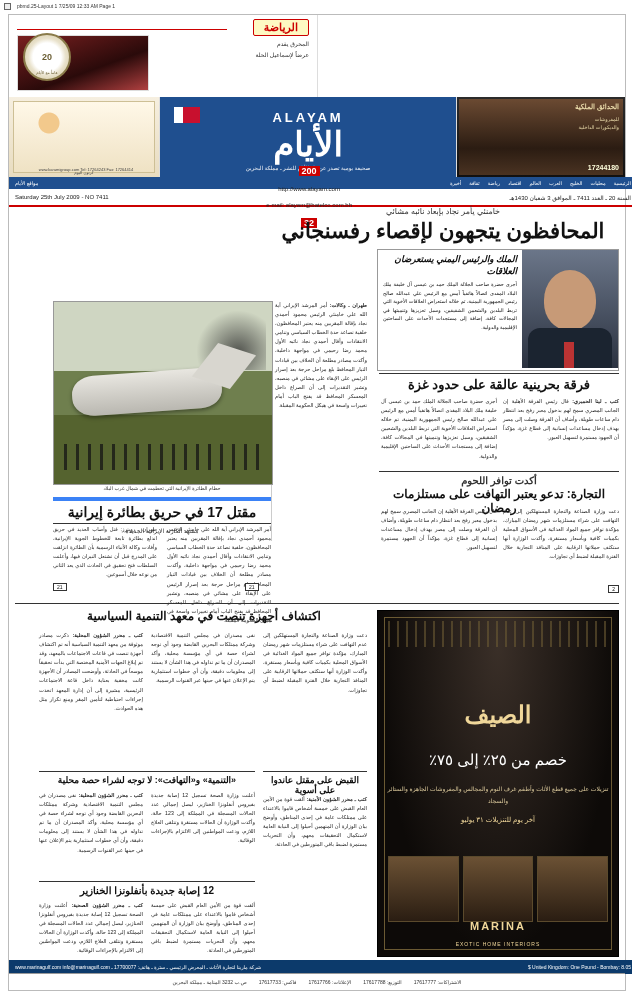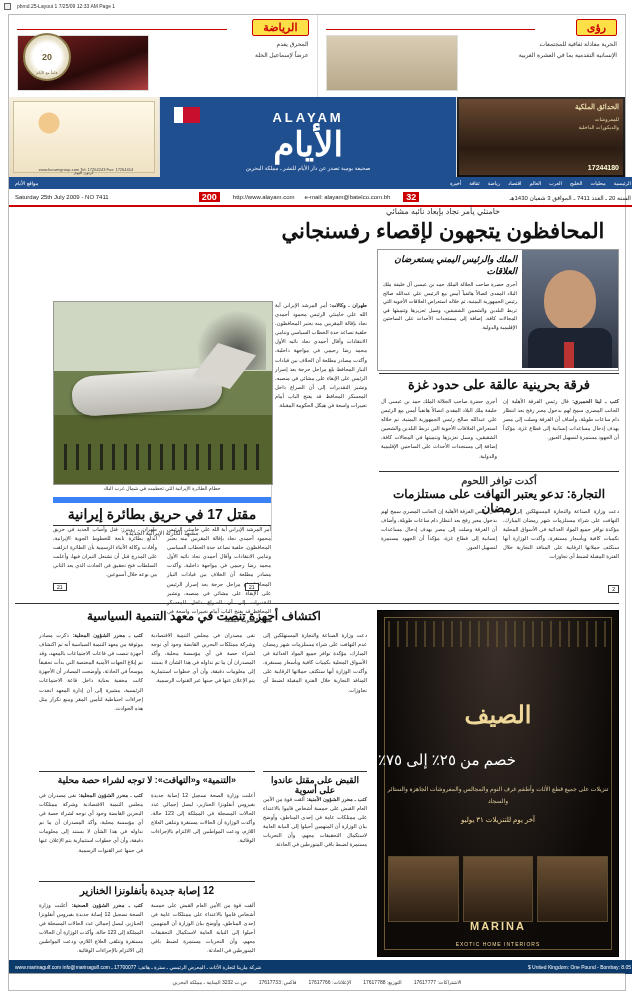--- a/index.html
+++ b/index.html
@@ -11,21 +11,21 @@
   .printbar .sq{width:5px;height:5px;border:1px solid #666;background:#eee;}
 
   
   .paper{position:absolute;left:8px;top:14px;width:616px;height:975px;border:1px solid #bbb;background:#fff;}
 
   
   .promorow{position:absolute;left:0;top:0;width:616px;height:82px;display:flex;}
   .promo{position:relative;height:82px;border-bottom:1px solid #c00;}
   .promo.left{width:308px;border-right:1px solid #ddd;}
   .promo.right{width:308px;}
-  .promo-title{position:absolute;top:4px;right:8px;background:#fde047;color:#c00;font-size:11px;font-weight:bold;padding:1px 10px;border:1px solid #c00;border-radius:2px;direction:rtl;}
+  .promo-title{position:absolute;top:4px;right:8px;background:#fef9c3;color:#c00;font-size:11px;font-weight:bold;padding:1px 10px;border:1px solid #c00;border-radius:2px;direction:rtl;}
   .promo-rule{position:absolute;top:14px;left:8px;right:90px;height:1px;background:#c00;}
   .promo-lines{position:absolute;top:24px;right:8px;width:150px;direction:rtl;text-align:right;font-size:6px;line-height:1.9;color:#333;}
   .promo-img{position:absolute;top:20px;left:8px;width:130px;height:54px;overflow:hidden;border:1px solid #ddd;}
   .promo-img.theatre{background:
      radial-gradient(circle at 30% 40%, #d8a08c 0 12px, transparent 13px),
      linear-gradient(160deg,#7a2020,#2a0a0a 60%, #b04040);}
   .promo-img.art{background:
      linear-gradient(180deg,#d9cdb5,#b8a88a),
      repeating-linear-gradient(90deg,#cbbd9e 0 6px,#c0b08f 6px 12px);}
   .promo-badge{position:absolute;top:18px;left:150px;width:44px;height:44px;border-radius:50%;border:2px solid #8a7b4a;background:radial-gradient(circle,#fff 45%,#e9e2cc 60%,#cdbf95);}
@@ -51,21 +51,21 @@
   .mh-right .adtxt{position:absolute;top:4px;right:6px;text-align:right;direction:rtl;color:#e8d9a8;font-size:5px;line-height:1.7;}
   .mh-right .adtxt b{font-size:7px;display:block;margin-bottom:2px;}
   .mh-right .phone{position:absolute;bottom:6px;right:6px;color:#ffd;font-size:7px;direction:rtl;font-weight:bold;}
 
   
   .navstrip{position:absolute;left:0;top:162px;width:616px;height:12px;background:#1f4f8f;color:#fff;display:flex;align-items:center;justify-content:space-between;padding:0 6px;font-size:5px;direction:rtl;}
   .navstrip .items{display:flex;gap:8px;}
 
   
   .infobar{position:absolute;left:0;top:174px;width:616px;height:16px;border-bottom:2px solid #c00;display:flex;align-items:center;justify-content:space-between;padding:0 6px;font-size:6px;color:#222;}
-  .infobar .mid{display:flex;gap:10px;align-items:center;}
+  .infobar .mid{display:flex;gap:10px;align-items:center;flex-direction:column;}
   .infobar .issue{direction:rtl;}
   .pagecount{display:inline-block;background:#c00;color:#fff;font-weight:bold;font-size:9px;padding:0 3px;margin:0 3px;}
 
   
   .content{position:absolute;left:0;top:190px;width:616px;height:770px;}
 
   
   .kicker{position:absolute;right:6px;top:2px;width:352px;text-align:center;direction:rtl;font-size:8px;color:#333;}
   .mainhead{position:absolute;right:6px;top:14px;width:352px;text-align:center;direction:rtl;font-size:21px;font-weight:bold;color:#111;letter-spacing:-.4px;}
 
@@ -73,21 +73,21 @@
   .hero{position:absolute;left:44px;top:96px;width:218px;height:182px;border:1px solid #999;overflow:hidden;background:#6b7a4a;}
   .hero .sky{position:absolute;inset:0;background:linear-gradient(180deg,#cfd6c2 0 38%,#6f7f4e 38% 62%,#55632f 62% 100%);}
   .hero .fuselage{position:absolute;left:18px;top:70px;width:150px;height:40px;background:linear-gradient(180deg,#e8e6e0,#b9b7b0);border-radius:22px/18px;transform:rotate(-4deg);box-shadow:0 2px 4px rgba(0,0,0,.4);}
   .hero .tail{position:absolute;left:150px;top:44px;width:40px;height:40px;background:#d8d6cf;transform:rotate(18deg) skewX(-20deg);}
   .hero .smoke{position:absolute;right:6px;top:8px;width:70px;height:60px;background:radial-gradient(ellipse at 60% 70%, rgba(40,40,40,.75), rgba(120,120,120,0) 70%);}
   .hero .people{position:absolute;left:10px;bottom:14px;width:200px;height:26px;background:repeating-linear-gradient(90deg,rgba(20,20,20,.75) 0 3px,transparent 3px 12px);}
   .hero-cap{position:absolute;left:44px;top:280px;width:218px;direction:rtl;text-align:center;font-size:5px;color:#333;}
 
   
   .sechead{position:absolute;left:44px;top:292px;width:218px;direction:rtl;text-align:center;}
-  .sechead .t{font-size:14px;font-weight:bold;border-top:6px solid #3b82f6;border-bottom:1px solid #333;padding:3px 0;}
+  .sechead .t{font-size:14px;font-weight:bold;border-top:4px solid #3b82f6;border-bottom:1px solid #333;padding:3px 0;}
   .sechead .s{font-size:6px;margin-top:3px;color:#333;}
 
   
   .col{position:absolute;direction:rtl;text-align:justify;font-size:5.2px;line-height:1.75;color:#222;}
   .col .lead{font-weight:bold;}
   .colrule{position:absolute;width:1px;background:#ccc;}
 
   
   .kingbox{position:absolute;right:6px;top:44px;width:240px;height:120px;border:1px solid #999;background:#fff;display:flex;}
   .kingphoto{width:96px;height:118px;background:linear-gradient(180deg,#6b7689,#2b3240);position:relative;overflow:hidden;}
@@ -103,21 +103,21 @@
 
   
   .feathead{direction:rtl;text-align:center;font-weight:bold;}
 
   
   .bigad{position:absolute;right:6px;bottom:18px;width:240px;height:345px;background:radial-gradient(ellipse at 50% 10%,#3a2f28,#0d0a08 70%);border:1px solid #000;overflow:hidden;color:#e8cf8a;}
   .bigad .frame{position:absolute;inset:6px;border:1px solid #6b5a33;}
   .bigad .orn{position:absolute;top:10px;left:10px;right:10px;height:26px;background:repeating-linear-gradient(90deg,#6b5a33 0 2px,transparent 2px 9px);opacity:.6;}
   .bigad .t1{position:absolute;top:52px;left:0;right:0;text-align:center;font-size:30px;font-weight:bold;color:#f0d79a;direction:rtl;}
   .bigad .t2{position:absolute;top:90px;left:0;right:0;text-align:center;font-size:24px;font-weight:bold;color:#f0d79a;direction:rtl;}
-  .bigad .t3{position:absolute;top:140px;left:0;right:0;text-align:left;font-size:15px;color:#fff;direction:rtl;}
+  .bigad .t3{position:absolute;top:140px;left:0;right:0;text-align:center;font-size:15px;color:#fff;direction:rtl;}
   .bigad .t4{position:absolute;top:172px;left:0;right:0;text-align:center;font-size:6px;color:#d9c79a;direction:rtl;line-height:2;}
   .bigad .t5{position:absolute;top:205px;left:0;right:0;text-align:center;font-size:7px;color:#f0d79a;direction:rtl;}
   .bigad .photos{position:absolute;bottom:34px;left:10px;right:10px;height:66px;display:flex;gap:4px;}
   .bigad .photos div{flex:1;background:linear-gradient(180deg,#6b5134,#2a1d12);border:1px solid #5b4a2c;}
   .bigad .brand{position:absolute;bottom:6px;left:0;right:0;text-align:center;color:#f0d79a;}
   .bigad .brand b{font-size:11px;letter-spacing:2px;display:block;}
   .bigad .brand span{font-size:5px;letter-spacing:1px;}
 
   
   .pref{position:absolute;border:1px solid #333;font-size:5px;padding:0 3px;direction:rtl;background:#fff;}
@@ -143,29 +143,20 @@
       <div class="promo left">
         <div class="promo-title">الرياضة</div>
         <div class="promo-rule"></div>
         <div class="promo-lines">
           <div>المحرق يقدم</div>
           <div>عرضاً لإسماعيل الحلة</div>
         </div>
         <div class="promo-img theatre"></div>
       </div>
 
-      <div class="promo right">
-        <div class="promo-title">رؤى</div>
-        <div class="promo-rule"></div>
-        <div class="promo-lines">
-          <div>الحرية معادلة ثقافية للمجتمعات</div>
-          <div>الإنسانية التقدمية بما في العشرة الغربية</div>
-        </div>
-        <div class="promo-img art"></div>
-      </div>
 
       <div class="promo-badge" style="left:14px;top:18px;">
         <span>20</span>
         <small>عاماً مع الأيام</small>
       </div>
     </div>
 
     <div class="masthead">
       <div class="mh-left">
         <div class="cartoon"></div>

